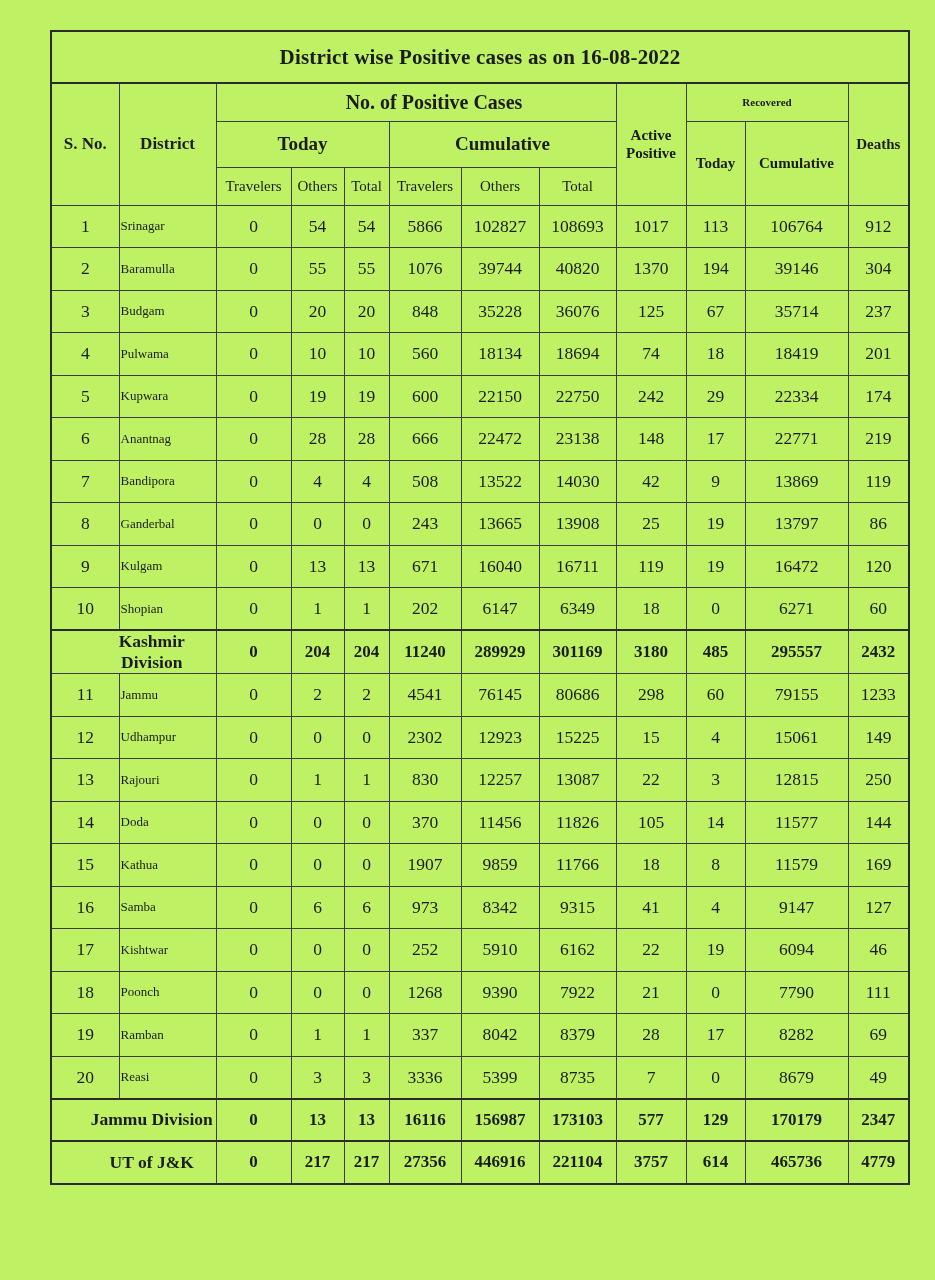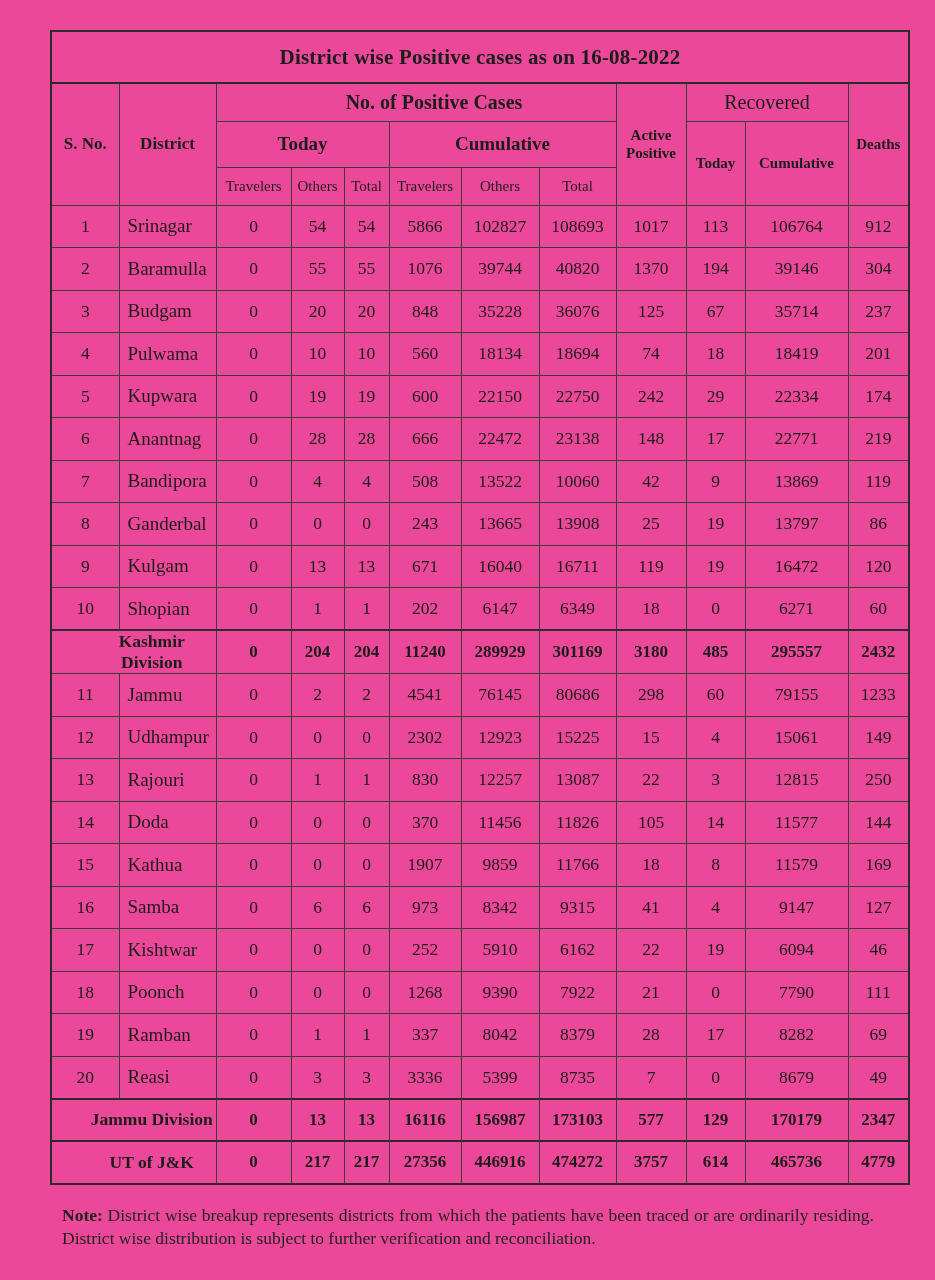--- a/index.html
+++ b/index.html
@@ -1,21 +1,21 @@
 <!DOCTYPE html>
 <html><head>
 <meta charset="utf-8">
 <style>
   * { margin: 0; padding: 0; box-sizing: border-box; }
   html, body { background: #ffffff; }
   .page {
     position: relative;
     width: 935px;
     height: 1280px;
-    background: #ec4899;
+    background: #bef264;
     font-family: "Liberation Serif", "DejaVu Serif", serif;
     color: #1c1c1c;
     overflow: hidden;
   }
   table.doc-table {
     position: absolute;
     left: 50px;
     top: 30px;
     width: 858px;
     table-layout: fixed;
@@ -36,30 +36,30 @@
     border-bottom: 2px solid #2b2b2b;
   }
   tr.hdr-1 th { height: 38px; }
   tr.hdr-2 th { height: 46px; }
   tr.hdr-3 th { height: 38px; }
   th.big-group { font-size: 20px; font-weight: bold; padding-left: 36px; }
   th.mid-group { font-size: 19px; font-weight: bold; }
   th.side-head { font-size: 17px; font-weight: bold; }
   th.small-head { font-size: 15px; font-weight: normal; margin-top: 18px; }
   th.active-head, th.deaths-head, th.rec-sub { font-size: 15px; font-weight: bold; line-height: 1.25; }
-  th.rec-head { font-size: 20px; font-weight: normal; }
+  th.rec-head { font-size: 11px; font-weight: bold; }
   th.active-head { padding: 2px 6px; }
   tbody td {
     height: 42.5px;
     font-size: 17.5px;
   }
   tbody td.district-cell {
     text-align: left;
-    padding-left: 8px;
-    font-size: 19px;
+    padding-left: 1px;
+    font-size: 13px;
   }
   tbody tr.summary td {
     font-weight: bold;
     border-top: 2px solid #2b2b2b;
     font-size: 17px;
   }
   tbody tr.summary td.division-label-cell { font-size: 17.5px; padding-left: 36px; }
   .note {
     position: absolute;
     left: 62px;
@@ -205,21 +205,21 @@
           <td>219</td>
         </tr>
         <tr class="district">
           <td>7</td>
           <td class="district-cell">Bandipora</td>
           <td>0</td>
           <td>4</td>
           <td>4</td>
           <td>508</td>
           <td>13522</td>
-          <td>10060</td>
+          <td>14030</td>
           <td>42</td>
           <td>9</td>
           <td>13869</td>
           <td>119</td>
         </tr>
         <tr class="district">
           <td>8</td>
           <td class="district-cell">Ganderbal</td>
           <td>0</td>
           <td>0</td>
@@ -426,24 +426,23 @@
           <td>170179</td>
           <td>2347</td>
         </tr>
         <tr class="summary">
           <td class="division-label-cell" colspan="2">UT of J&amp;K</td>
           <td>0</td>
           <td>217</td>
           <td>217</td>
           <td>27356</td>
           <td>446916</td>
-          <td>474272</td>
+          <td>221104</td>
           <td>3757</td>
           <td>614</td>
           <td>465736</td>
           <td>4779</td>
         </tr>
       </tbody>
   </table>
 
-  <p class="note"><span class="note-label">Note:</span><span> District wise breakup represents districts from which the patients have been traced or are ordinarily residing. District wise distribution is subject to further verification and reconciliation.</span></p>
 
 </div>
 
 </body></html>

